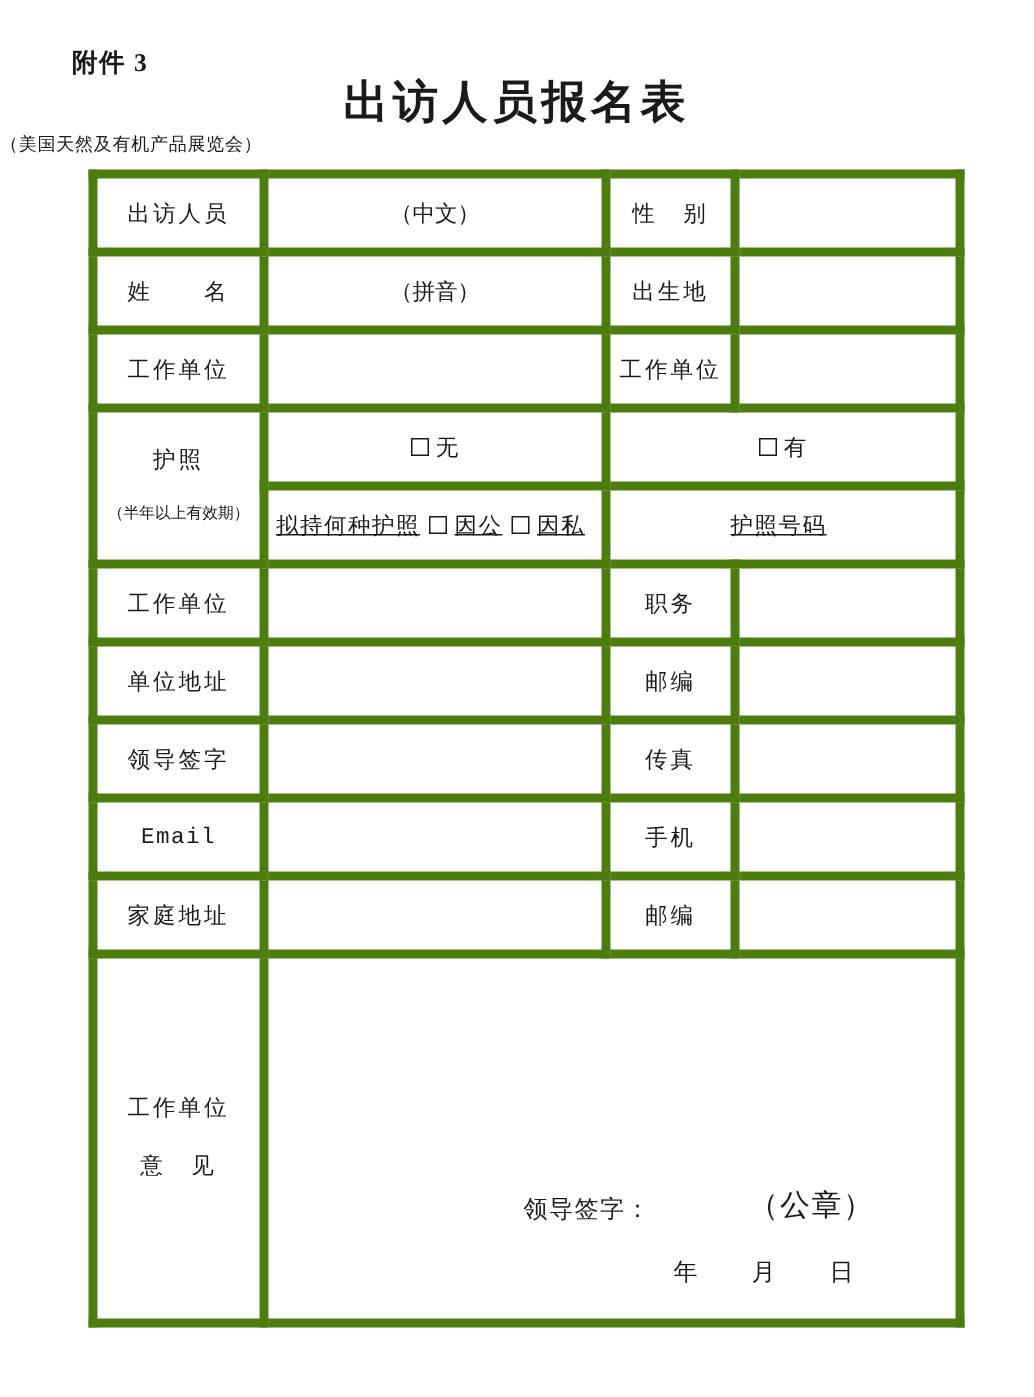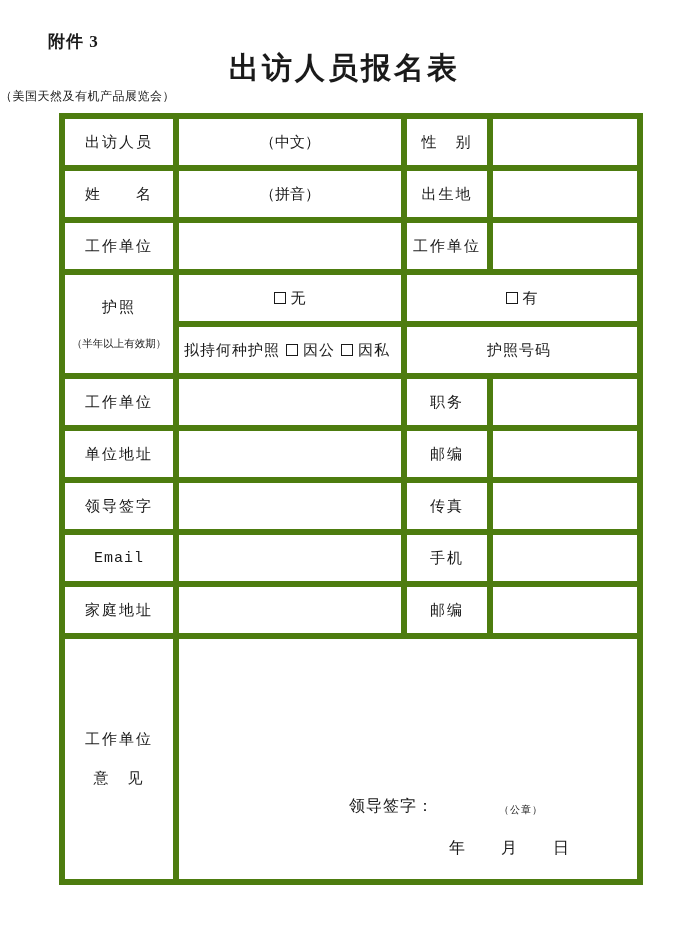--- a/index.html
+++ b/index.html
@@ -65,20 +65,21 @@
     height: 46px;
   }
   .lbl {
     letter-spacing: 2px;
   }
   .sub-note {
     display: block;
     font-size: 10.5px;
     letter-spacing: 0;
     margin-top: 18px;
+    font-family: Liberation Mono, monospace;
   }
   .cell-blank {
     background: #fff;
   }
   .pp-label-cell {
     line-height: 1.5;
   }
   .chk {
     display: inline-block;
     width: 10px;
@@ -95,20 +96,21 @@
     letter-spacing: 1px;
   }
   .pp-row-inner {
     text-align: left;
     padding-left: 10px;
     font-size: 14px;
     letter-spacing: 0.5px;
   }
   .pp-row-inner .opt {
     margin-right: 6px;
+    text-decoration: underline;
   }
   .tall {
     height: 240px;
     vertical-align: middle;
   }
   .opinion-label {
     line-height: 2.6;
     letter-spacing: 2px;
   }
   .opinion-body {
@@ -120,21 +122,21 @@
     position: absolute;
     left: 170px;
     bottom: 62px;
     font-size: 16px;
     letter-spacing: 1px;
   }
   .seal {
     position: absolute;
     left: 320px;
     bottom: 62px;
-    font-size: 10px;
+    font-size: 20px;
     letter-spacing: 1px;
     text-align: right;
   }
   .date-line {
     position: absolute;
     left: 270px;
     bottom: 20px;
     font-size: 16px;
     letter-spacing: 10px;
     font-family: Liberation Serif, serif;

